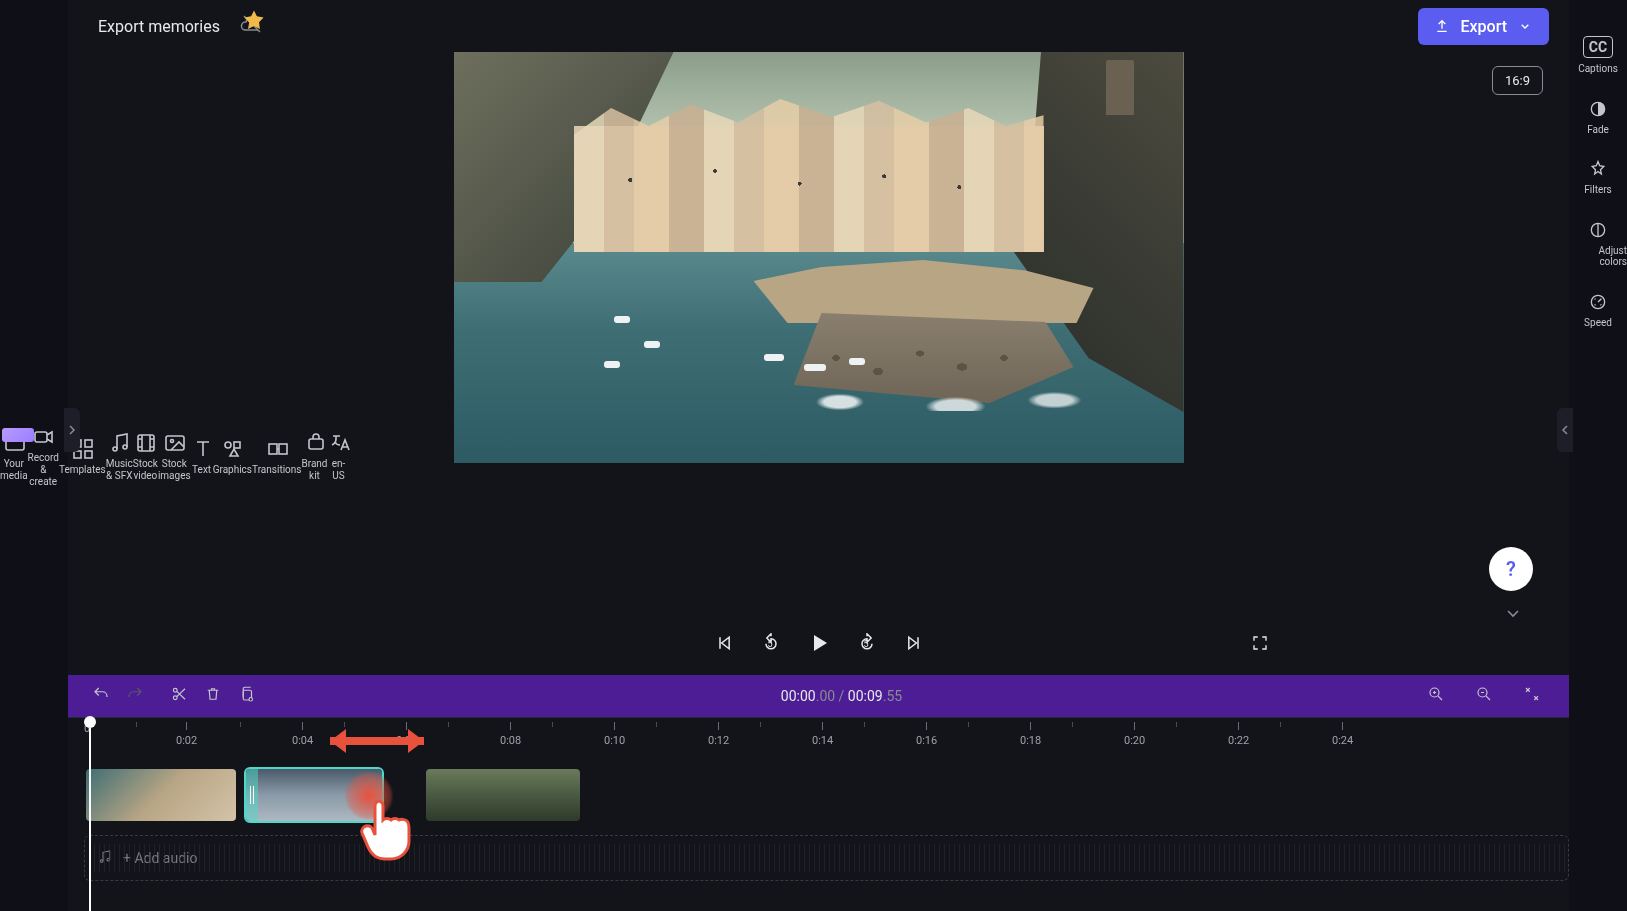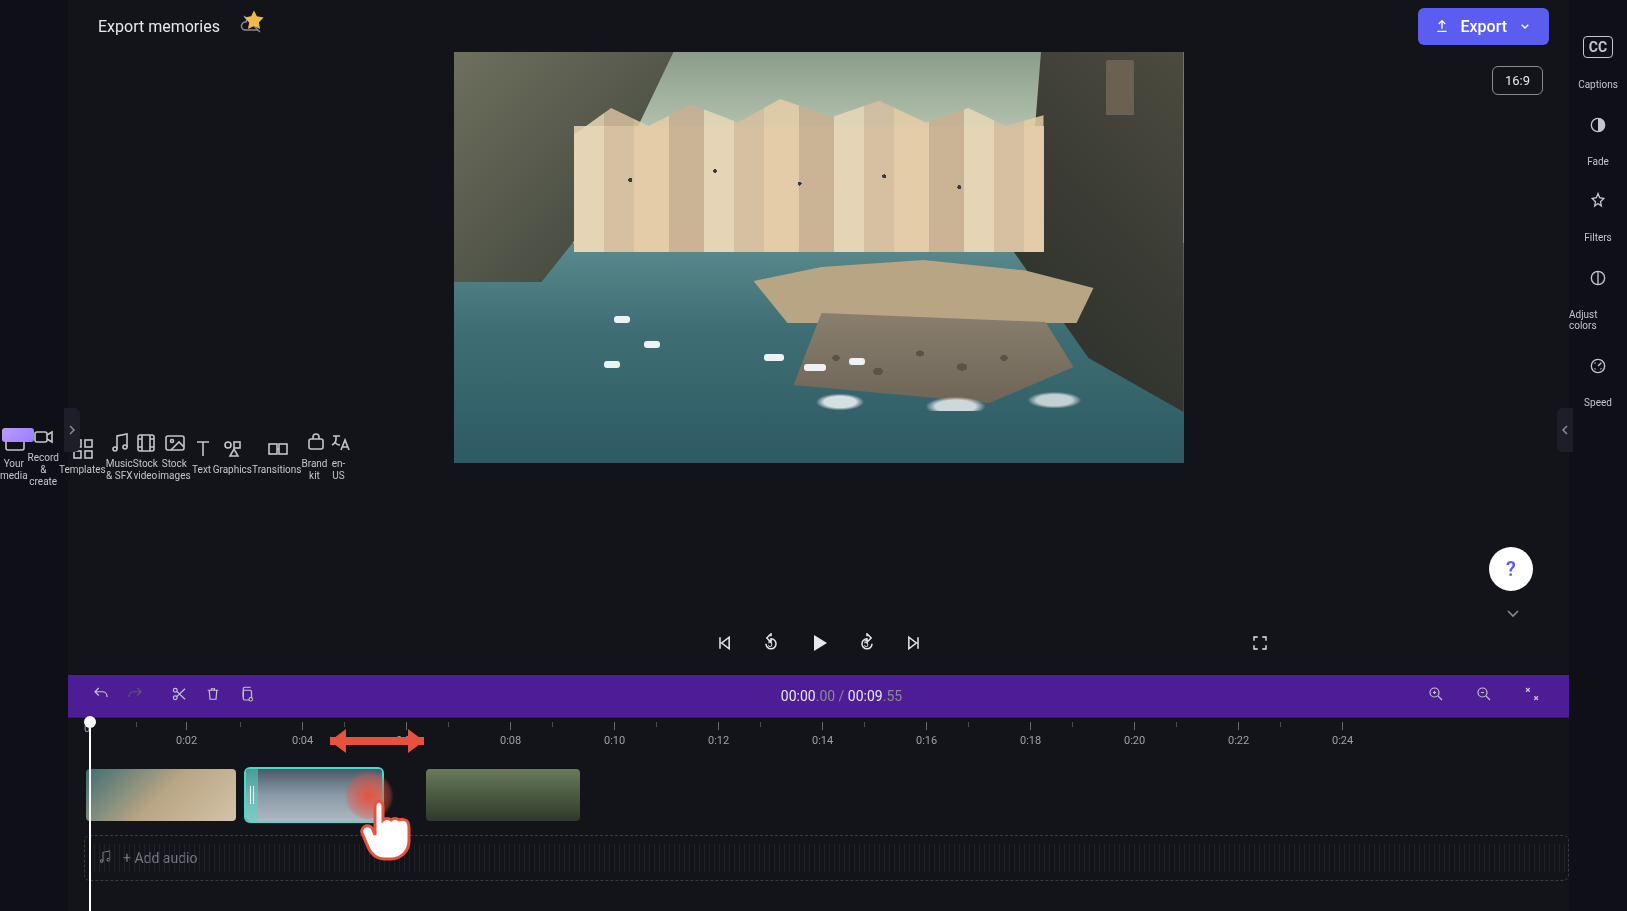--- a/index.html
+++ b/index.html
@@ -286,21 +286,21 @@
 .right-sidebar {
   width: 58px;
   background:#0f0f18;
   display:flex; flex-direction:column; align-items:center;
   padding-top:6px;
   flex-shrink:0;
   position:relative;
 }
 .rs-item { display:flex; flex-direction:column; align-items:center; padding:12px 0; color:#c5c5cc; cursor:pointer; }
 .rs-item svg { width:20px; height:20px; fill:none; stroke:currentColor; stroke-width:1.6; }
-.rs-label { font-size:10px; margin-top:21px; text-align:left; line-height:1.15; }
+.rs-label { font-size:10px; margin-top:5px; text-align:right; line-height:1.15; }
 .cc-box { border:1.5px solid #c5c5cc; border-radius:4px; padding:2px 5px; font-size:14px; font-weight:700;margin-top:18px; }
 .rs-expand {
   position:absolute; left:-12px; top:408px;
   width:16px; height:44px; background:#1e1e29; border-radius:6px 0 0 6px;
   display:flex; align-items:center; justify-content:center; cursor:pointer;
 }
 
 
 .tutorial-arrow { position:absolute; z-index:20; pointer-events:none; }
 .tutorial-cursor { position:absolute; z-index:21; pointer-events:none; }

